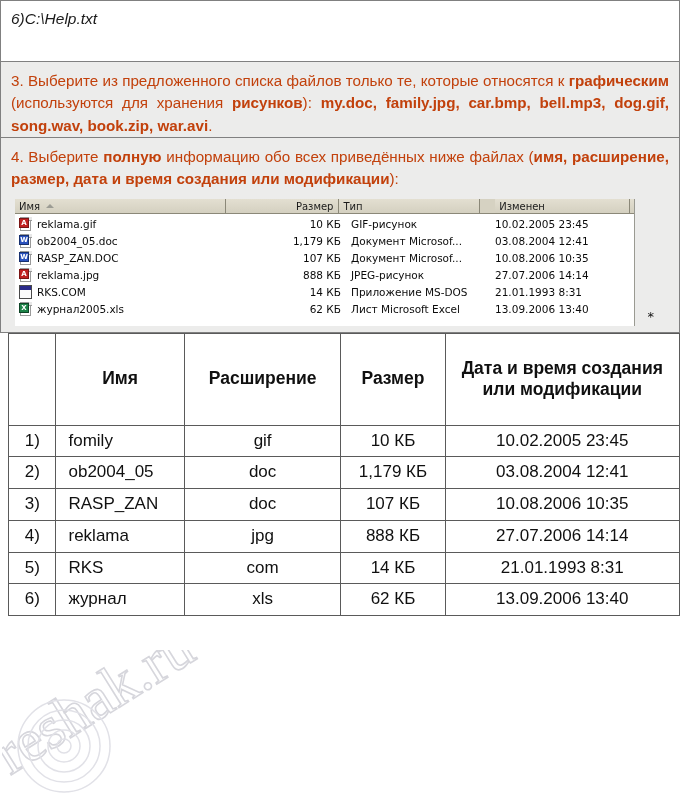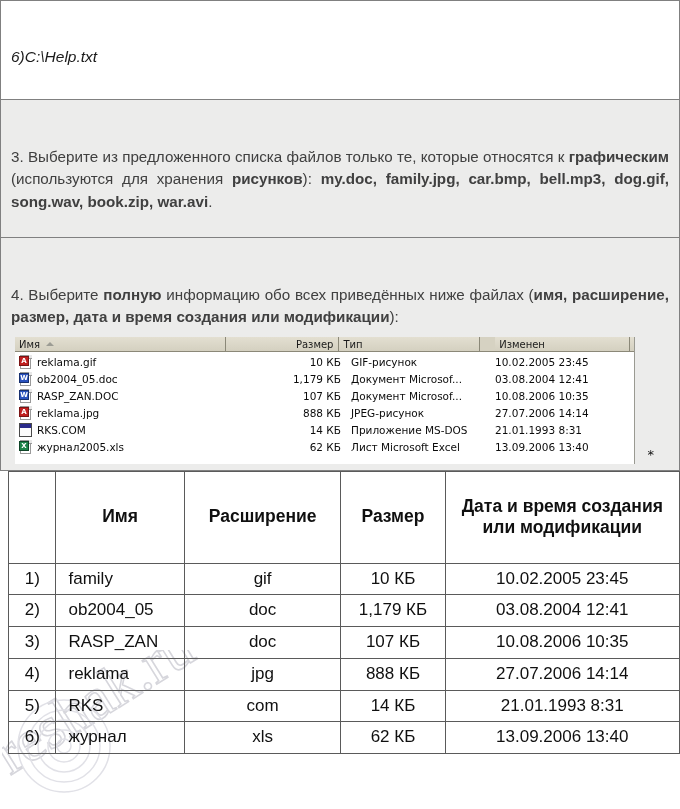--- a/index.html
+++ b/index.html
@@ -20,38 +20,38 @@
   .ws {
     width: 680px;
     border-collapse: collapse;
     table-layout: fixed;
   }
   .ws td {
     border: 1px solid #808080;
     padding: 0;
     vertical-align: top;
   }
-  .cell-pad { padding: 8px 10px 24px 10px; margin-top: 38px; }
+  .cell-pad { padding: 8px 10px 0 10px; }
 
   .ans-row td {
     background: #ffffff;
   }
   .q-row td {
     background: #ececeb;
   }
 
   .ans-text {
     font-style: italic;
     font-size: 15.5px;
     color: #1a1a1a;
     line-height: 1.25;
   }
   .q-text {
     font-size: 15.2px;
-    color: #404040;
+    color: #c2410c;
     line-height: 1.47;
     text-align: justify;
     text-justify: inter-word;
   }
   .q-text b { font-weight: bold; }
 
   
   .exp-wrap {
     background: #ececeb;
     padding: 4px 0 6px 0;
@@ -388,21 +388,21 @@
         <th></th>
         <th>Имя</th>
         <th>Расширение</th>
         <th>Размер</th>
         <th>Дата и время создания или модификации</th>
       </tr>
     </thead>
     <tbody>
       <tr>
         <td class="idx">1)</td>
-        <td class="nm">family</td>
+        <td class="nm">fomily</td>
         <td>gif</td>
         <td>10 КБ</td>
         <td>10.02.2005 23:45</td>
       </tr>
       <tr>
         <td class="idx">2)</td>
         <td class="nm">ob2004_05</td>
         <td>doc</td>
         <td>1,179 КБ</td>
         <td>03.08.2004 12:41</td>

